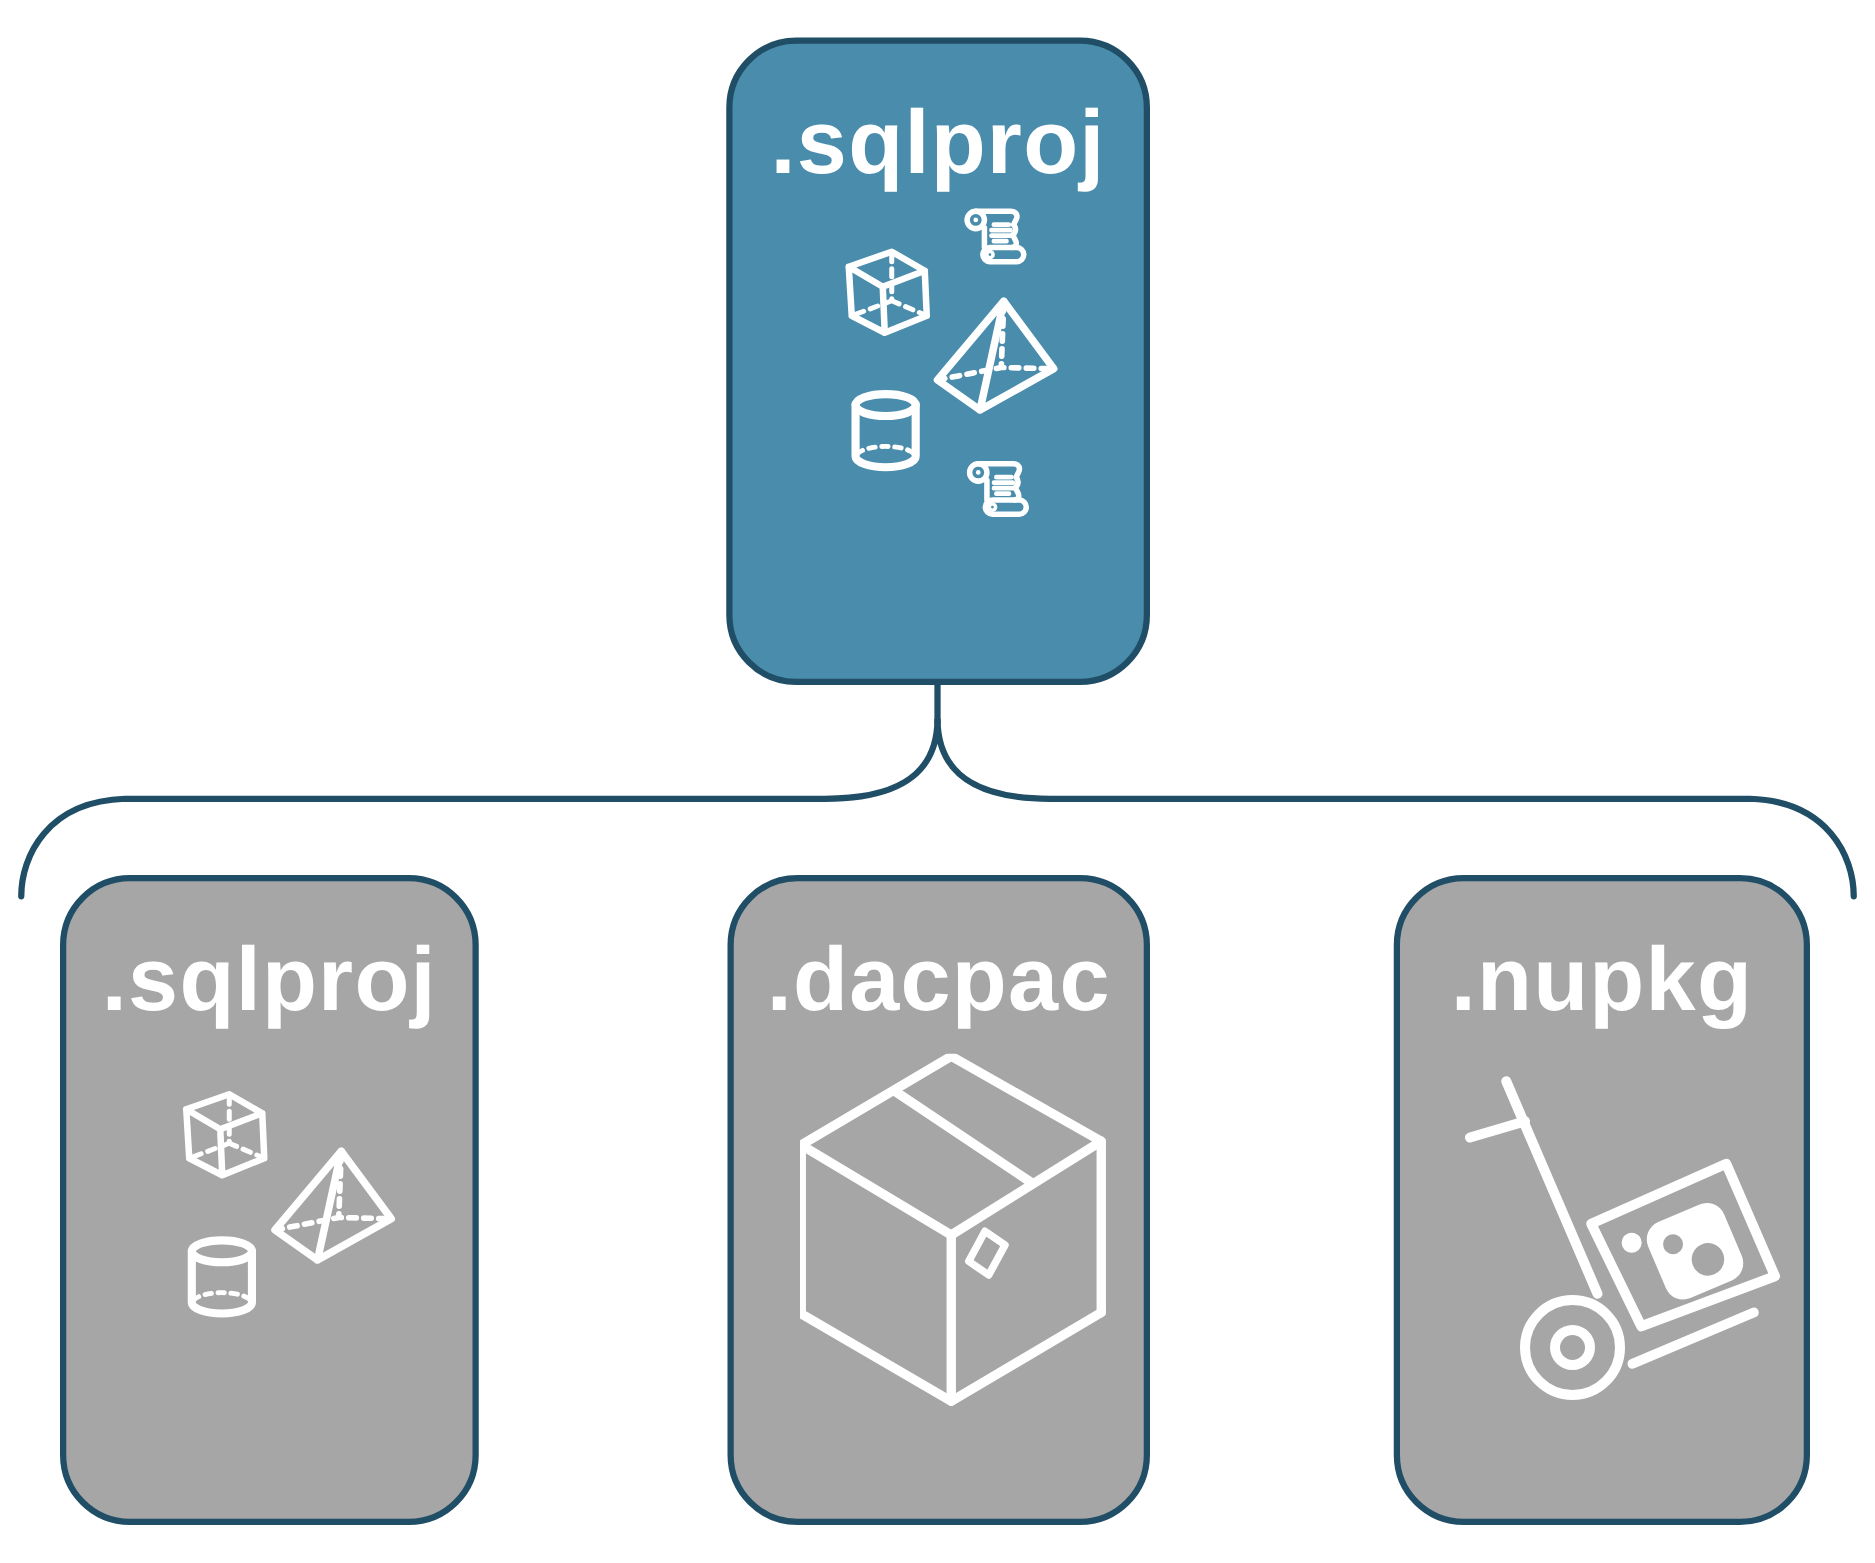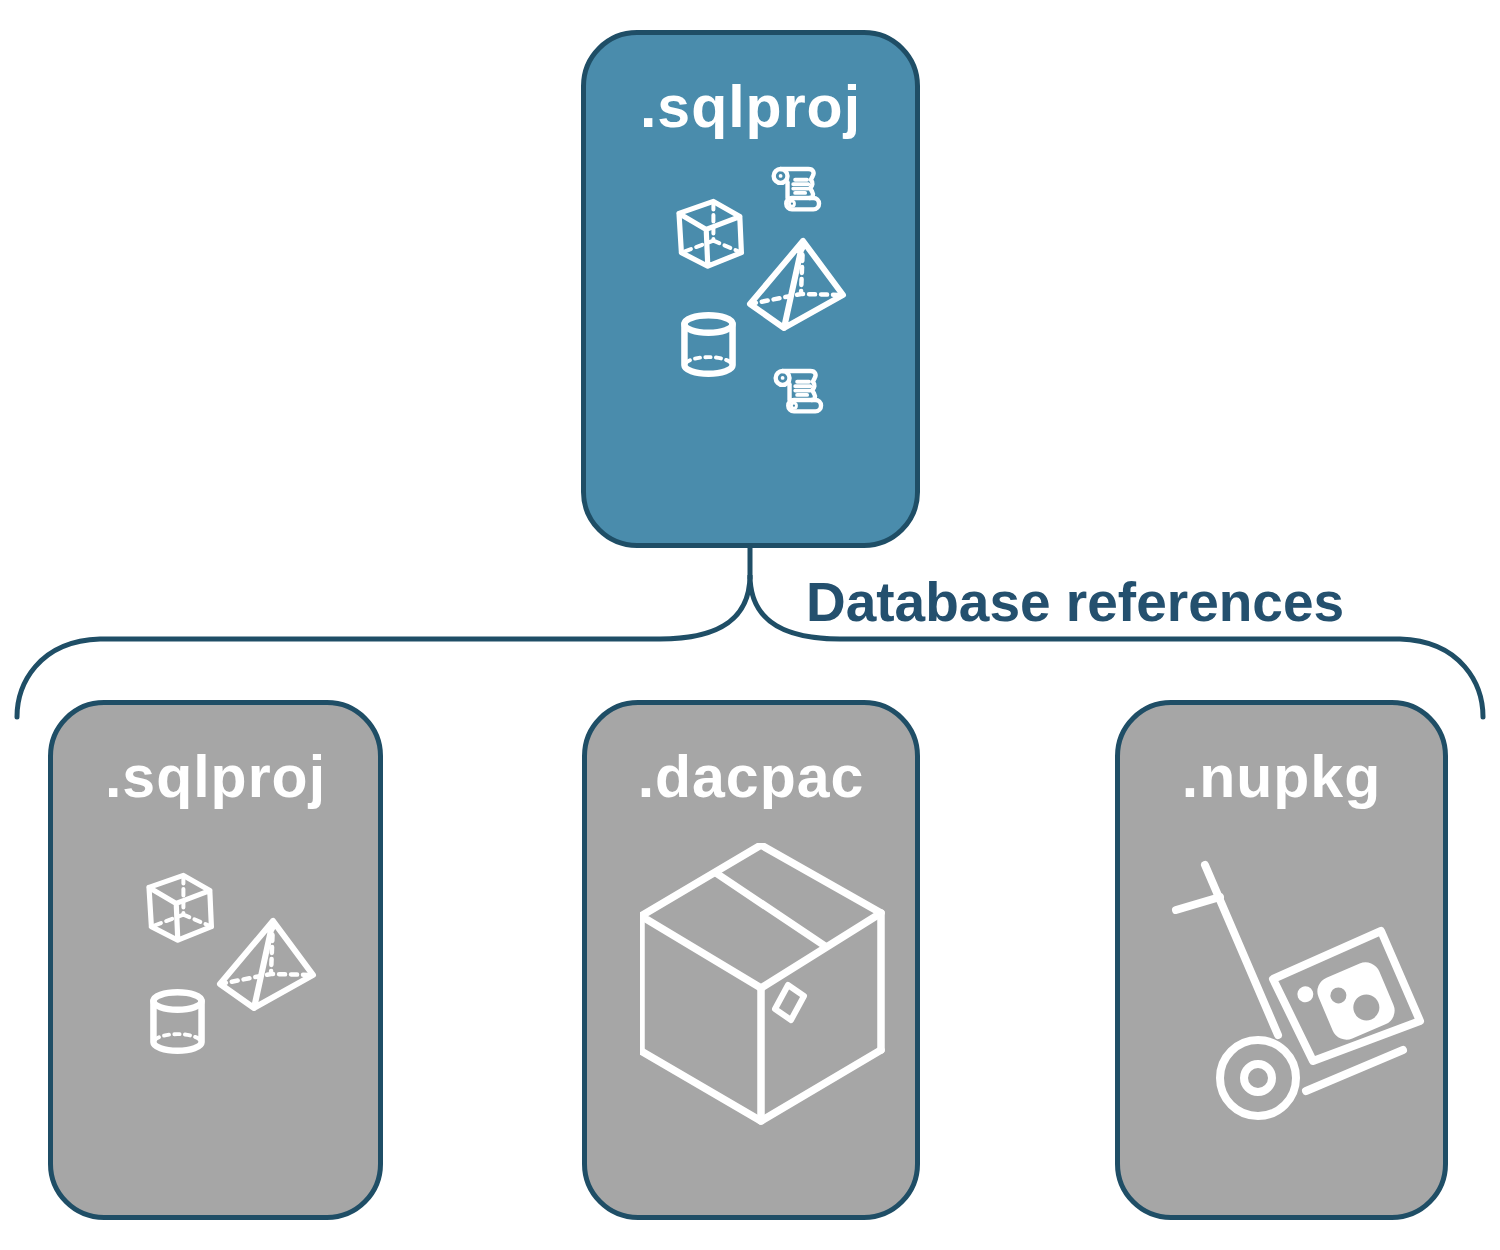--- a/index.html
+++ b/index.html
@@ -15,21 +15,21 @@
     box-sizing:border-box;
     border:5px solid var(--card-border,#1F4E66);
     border-radius:56px;
   }
   .card.blue{background:var(--card-blue-fill,#4A8CAC);}
   .card.gray{background:var(--card-gray-fill,#A6A6A6);}
   .card-label{
     position:absolute;
     left:0;right:0;top:38px;
     text-align:center;
-    font-size:59px;
+    font-size:72px;
     font-weight:800;
     letter-spacing:1px;
     color:var(--card-label-text,#fff);
   }
   .card-icon{position:absolute;}
   #card-root   {left:581px;top:30px;width:339px;height:518px;}
   #card-sqlproj{left:48px;top:700px;width:335px;height:520px;}
   #card-dacpac {left:582px;top:700px;width:338px;height:520px;}
   #card-nupkg  {left:1115px;top:700px;width:333px;height:520px;}
 
@@ -105,21 +105,20 @@
       <g transform="translate(106,205) scale(0.63)">
           <use href="#def-scroll"></use>
         </g>
     </svg>
   </div>
 
   <svg class="brace-svg">
     <path d="M750,548 L750,578"></path>
     <path d="M17,717 C17,685 38,641 100,639 L660,639 C710,639 750,625 750,575 C750,625 790,639 840,639 L1400,639 C1462,641 1483,685 1483,717"></path>
   </svg>
-  <div class="connector-label">Database references</div>
 
   <div class="card gray" id="card-sqlproj">
     <div class="card-label">.sqlproj</div>
     <svg class="card-icon" id="sqlproj-icon" viewBox="0 0 190 220">
       <g transform="translate(5,7) scale(0.8)">
           <use href="#def-cube"></use>
         </g>
       <g transform="translate(80,60)">
           <use href="#def-pyramid"></use>
         </g>

